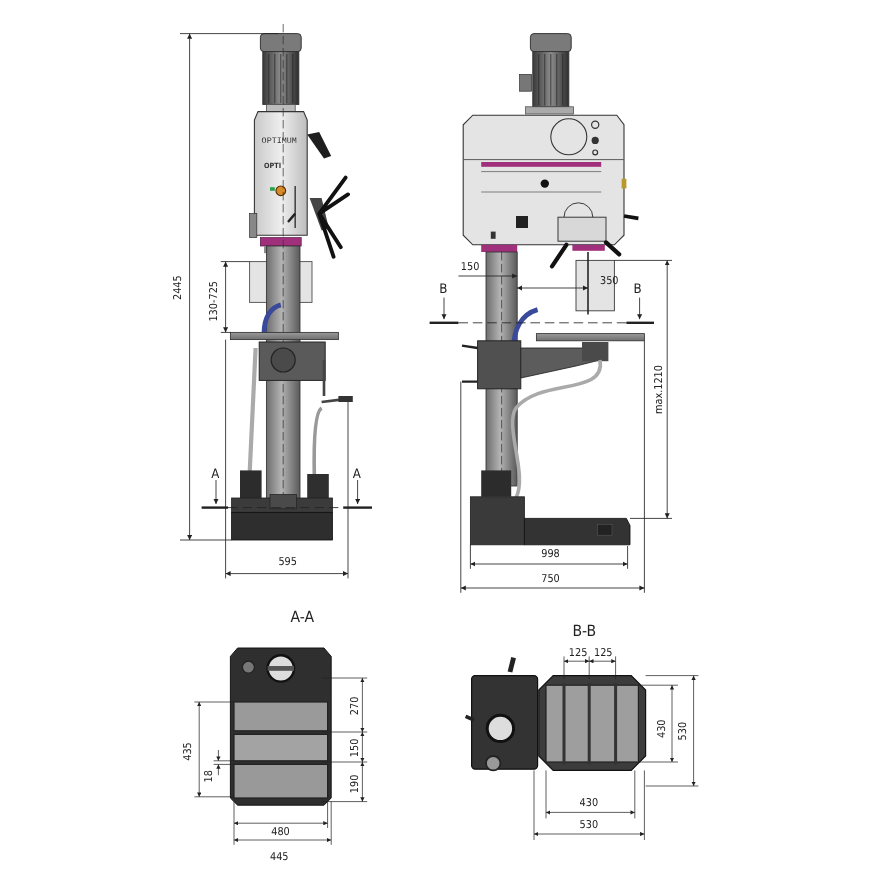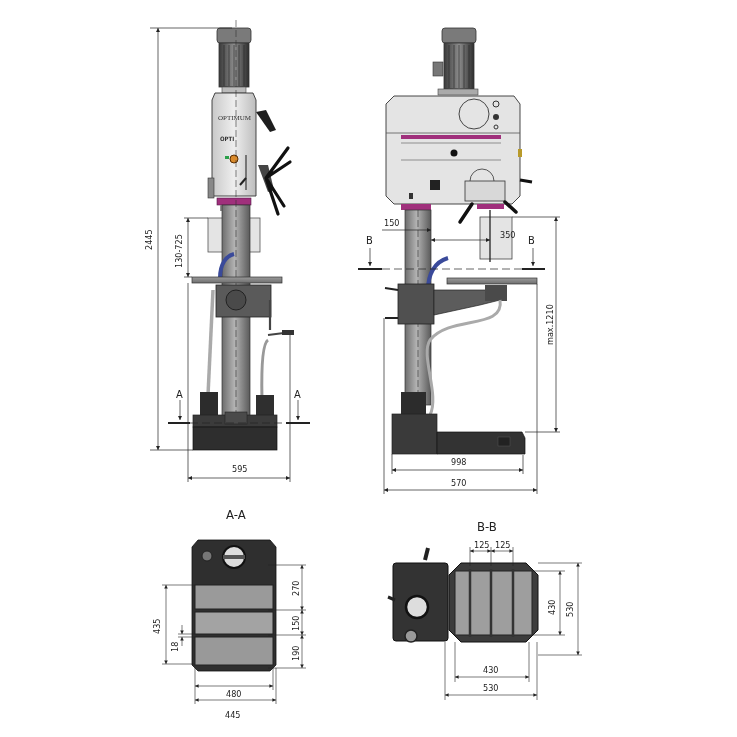--- a/index.html
+++ b/index.html
@@ -246,38 +246,38 @@
     <line x1="578" y1="563" x2="578" y2="655" marker-start="url(#ar)" marker-end="url(#ar)"></line>
     <line x1="455" y1="642" x2="455" y2="682"></line>
     <line x1="529" y1="642" x2="529" y2="682"></line>
     <line x1="445" y1="642" x2="445" y2="700"></line>
     <line x1="537" y1="642" x2="537" y2="700"></line>
     <line x1="455" y1="677" x2="529" y2="677" marker-start="url(#ar)" marker-end="url(#ar)"></line>
     <line x1="445" y1="695" x2="537" y2="695" marker-start="url(#ar)" marker-end="url(#ar)"></line>
   </g>
 </svg>
 
-<span class="lbl" style="left:218px;top:115px;font-size:7px;font-family:Liberation Serif, serif;color:#333;">OPTIMUM</span>
+<span class="lbl" style="left:218px;top:115px;font-size:7px;font-family:Liberation Mono, monospace;color:#333;">OPTIMUM</span>
 <span class="lbl" style="left:220px;top:136px;font-size:6px;font-weight:bold;color:#333;">OPTI</span>
 
 <span class="lbl vert" style="left:145px;top:250px;">2445</span>
 <span class="lbl vert" style="left:175px;top:268px;">130-725</span>
 <span class="lbl" style="left:232px;top:465px;text-align:right;">595</span>
 <span class="lbl big" style="left:176px;top:389px;">A</span>
 <span class="lbl big" style="left:294px;top:389px;">A</span>
 
 <span class="lbl" style="left:384px;top:219px;">150</span>
 <span class="lbl" style="left:453px;top:231px;margin-left:47px;">350</span>
 <span class="lbl vert" style="left:546px;top:345px;">max.1210</span>
 <span class="lbl" style="left:451px;top:458px;">998</span>
-<span class="lbl" style="left:451px;top:479px;">570</span>
+<span class="lbl" style="left:451px;top:479px;">750</span>
 <span class="lbl big" style="left:366px;top:235px;">B</span>
 <span class="lbl big" style="left:528px;top:235px;">B</span>
 
-<span class="lbl sec" style="left:226px;top:508px;">A-A</span>
+<span class="lbl sec" style="left:242px;top:508px;">A-A</span>
 <span class="lbl vert" style="left:292px;top:596px;">270</span>
 <span class="lbl vert" style="left:292px;top:631px;">150</span>
 <span class="lbl vert" style="left:292px;top:661px;">190</span>
 <span class="lbl vert" style="left:153px;top:634px;">435</span>
 <span class="lbl vert" style="left:171px;top:652px;">18</span>
 <span class="lbl" style="left:225px;top:675px;margin-top:36px;">445</span>
 <span class="lbl" style="left:226px;top:690px;text-align:center;">480</span>
 
 <span class="lbl sec" style="left:477px;top:520px;">B-B</span>
 <span class="lbl" style="left:474px;top:541px;">125</span>

